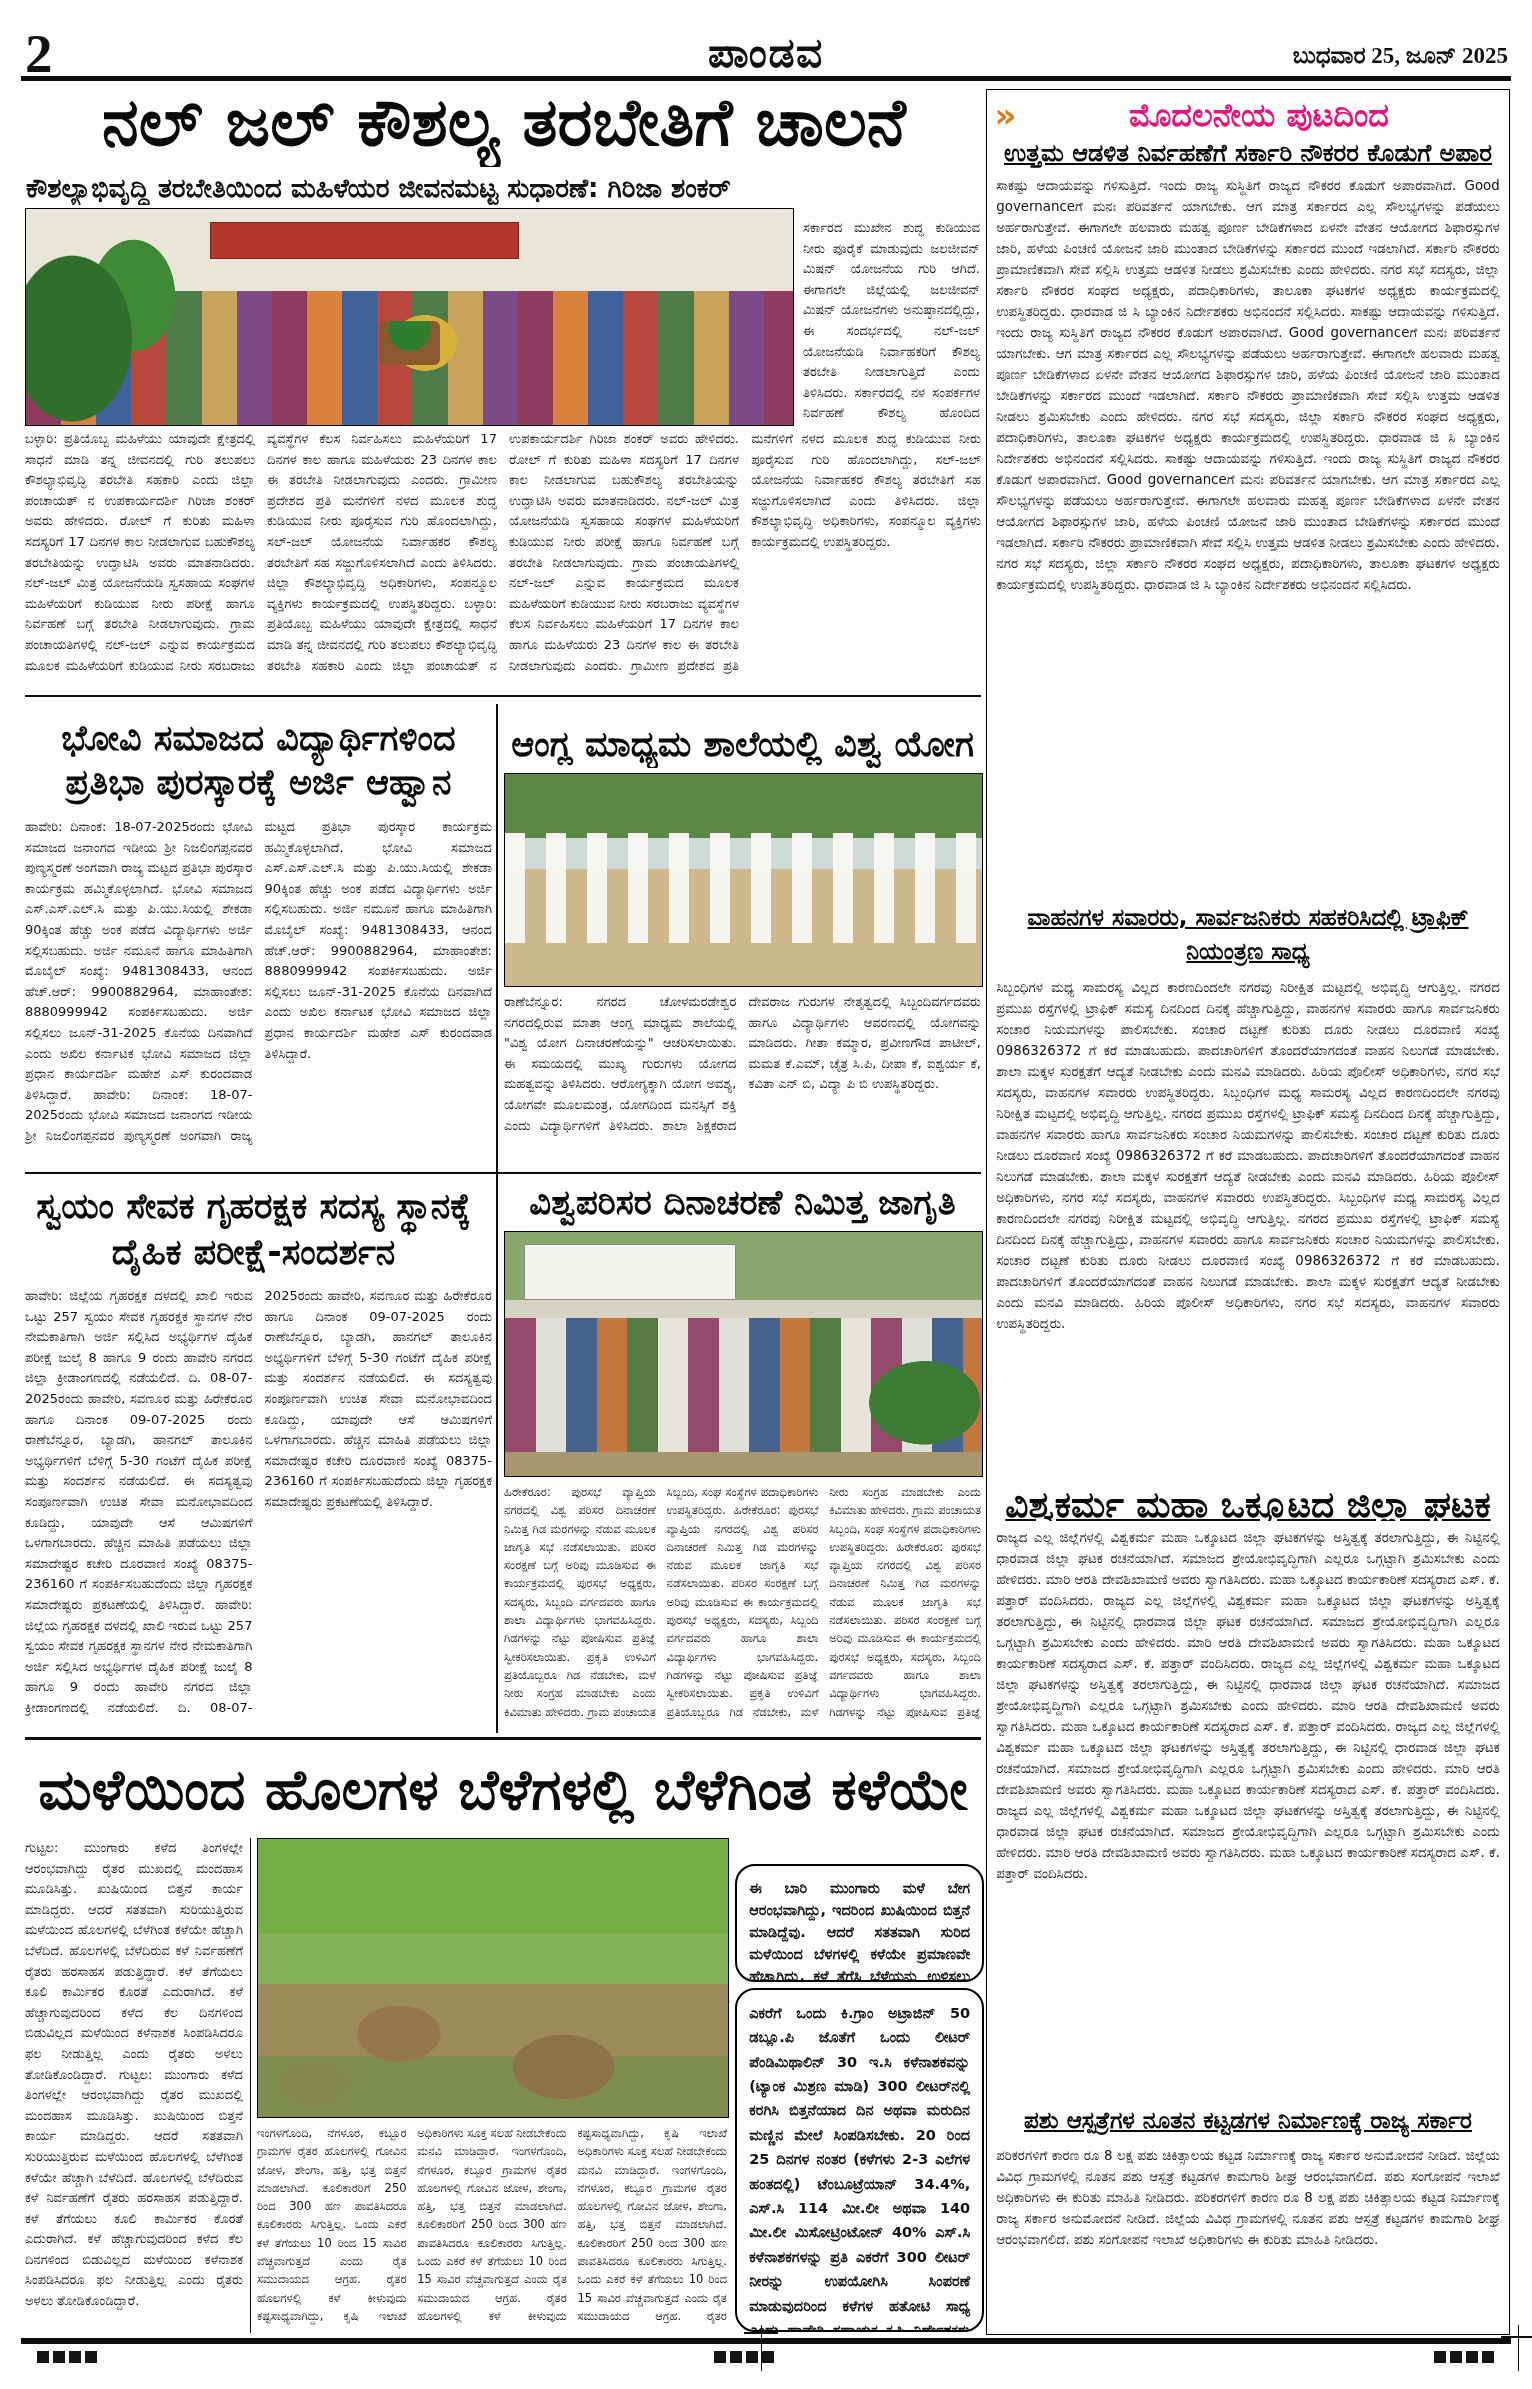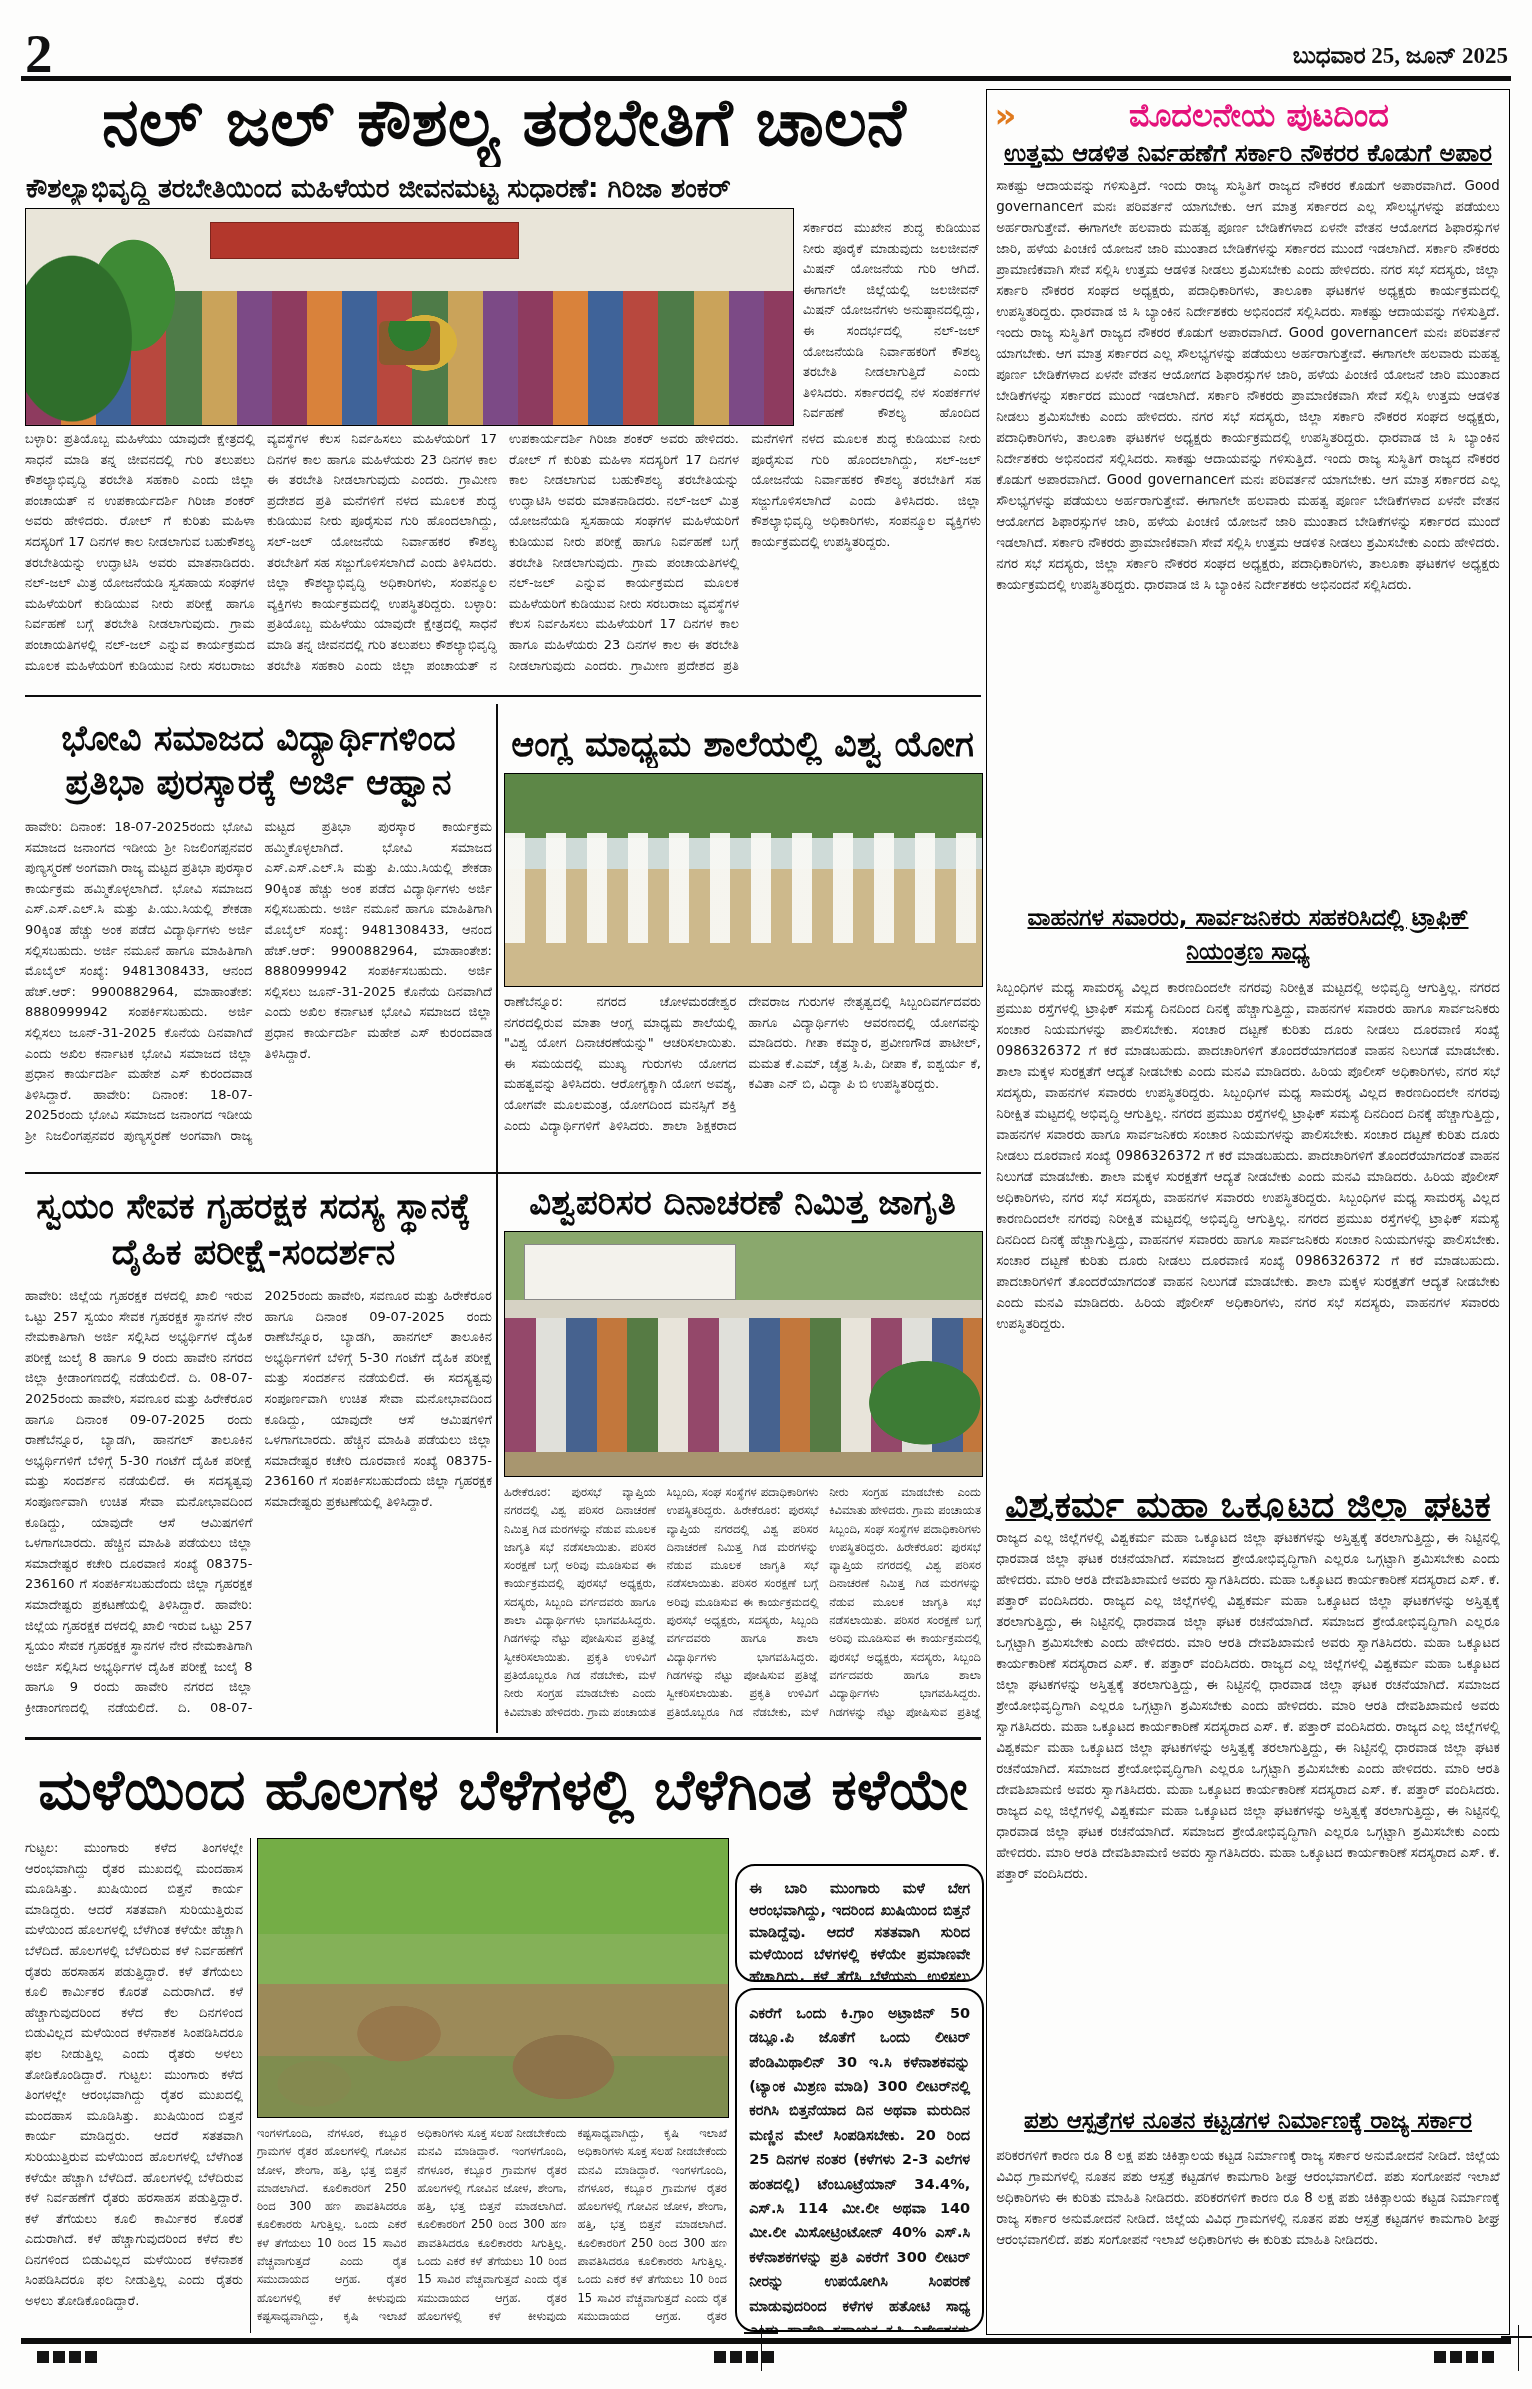--- a/index.html
+++ b/index.html
@@ -16,20 +16,21 @@
   .boxed{border:2.3px solid #000;border-radius:20px;padding:10.7px 12.2px;overflow:hidden;
          font-weight:600;text-align:justify;}
   .subhead-c{font-weight:800;text-align:center;overflow:hidden;color:#0a0a0a;text-decoration:underline;}
 </style>
 </head>
 <body>
 
 <div class="page">
 
   <div class="abs" style="left:25px;top:30.5px;width:92px;font-family:'Liberation Serif',serif;font-weight:bold;font-size:55px;line-height:46px;">2</div>
+  <div class="abs" style="left:537px;top:29px;width:458px;text-align:center;font-weight:800;font-size:41px;letter-spacing:1.5px;">ಪಾಂಡವ</div>
   <div class="abs" style="left:1126px;top:43px;width:382px;text-align:right;font-family:'Liberation Serif',serif;font-weight:bold;font-size:23px;">ಬುಧವಾರ 25, ಜೂನ್ 2025</div>
   <div class="abs rule" style="left:21.4px;top:76px;width:1490px;height:5.3px;"></div>
 
   <div class="abs" style="left:26px;top:173px;width:886px;height:32px;font-weight:800;font-size:26px;overflow:hidden;">ಕೌಶಲ್ಯಾಭಿವೃದ್ಧಿ ತರಬೇತಿಯಿಂದ ಮಹಿಳೆಯರ ಜೀವನಮಟ್ಟ ಸುಧಾರಣೆ: ಗಿರಿಜಾ ಶಂಕರ್</div>
   <div class="abs headline" style="left:27.5px;top:82px;width:953px;height:85px;font-size:66px;line-height:82px;">ನಲ್ ಜಲ್ ಕೌಶಲ್ಯ ತರಬೇತಿಗೆ ಚಾಲನೆ</div>
 
   <div class="abs photo" style="left:25px;top:208px;width:767px;height:216px;
        background:
          radial-gradient(ellipse 99px 137px at 6% 60%, #2f6e2b 0 60%, rgba(47,110,43,0) 61%),
          radial-gradient(ellipse 69px 92px at 14% 40%, #3e8a35 0 60%, rgba(62,138,53,0) 61%),

